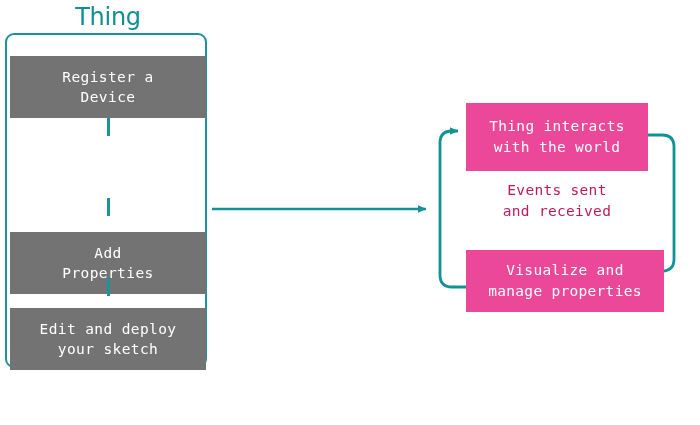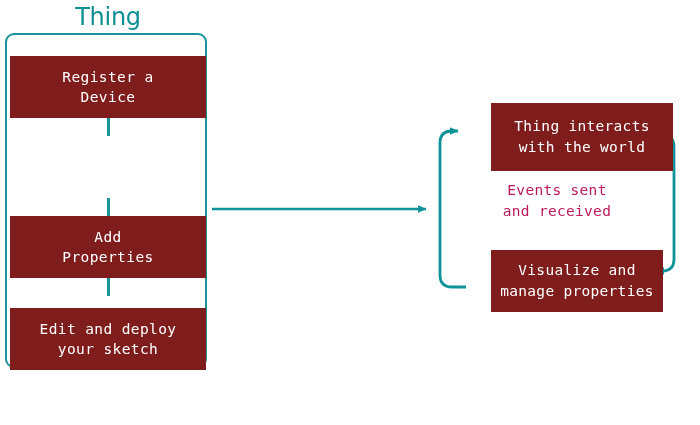--- a/index.html
+++ b/index.html
@@ -53,21 +53,21 @@
     left: 10px;
     top: 56px;
     width: 196px;
     height: 302px;
   }
   .step-box {
     position: absolute;
     left: 0;
     width: 196px;
     height: 62px;
-    background: #7f1d1d;
+    background: #737373;
     color: #ffffff;
     display: flex;
     align-items: center;
     justify-content: center;
     text-align: center;
     font-family: "DejaVu Sans Mono", "Liberation Mono", monospace;
     font-size: 14.5px;
     line-height: 20px;
     letter-spacing: 0.4px;
     box-sizing: border-box;
@@ -78,45 +78,44 @@
     position: absolute;
     left: 97px;
     width: 3px;
     height: 18px;
     background: #1b939a;
   }
 
   
   .cycle-box {
     position: absolute;
-    background: #7f1d1d;
+    background: #ec4899;
     color: #ffffff;
     display: flex;
     align-items: center;
     justify-content: center;
     text-align: center;
     font-family: "DejaVu Sans Mono", "Liberation Mono", monospace;
     font-size: 14.5px;
     line-height: 21px;
     letter-spacing: 0.3px;
     box-sizing: border-box;
-    padding: 0 8px;
+    padding: 0 19px;
     white-space: pre-line;
-    margin-left: 25px;
   }
   #cycle-top {
     left: 466px;
     top: 103px;
     width: 182px;
     height: 68px;
   }
   #cycle-bottom {
     left: 466px;
     top: 250px;
-    width: 172px;
+    width: 198px;
     height: 62px;
   }
   #cycle-middle-label {
     position: absolute;
     left: 466px;
     top: 180px;
     width: 182px;
     text-align: center;
     color: #be185d;
     font-family: "DejaVu Sans Mono", "Liberation Mono", monospace;
@@ -157,21 +156,21 @@
 
 <div id="thing-container"></div>
 
 <div id="steps">
   <div class="step-box" style="top:0px;">Register a
 Device</div>
   <div class="step-connector" style="top:62px;"></div>
 
   <div class="step-connector" style="top:142px;"></div>
 
-  <div class="step-box" style="top:160px;">Add
+  <div class="step-box" style="top:176px;">Add
 Properties</div>
   <div class="step-connector" style="top:222px;"></div>
 
   <div class="step-box" style="top:252px;">Edit and deploy
 your sketch</div>
 </div>
 
 <div id="cycle-top" class="cycle-box">Thing interacts
 with the world</div>
 

